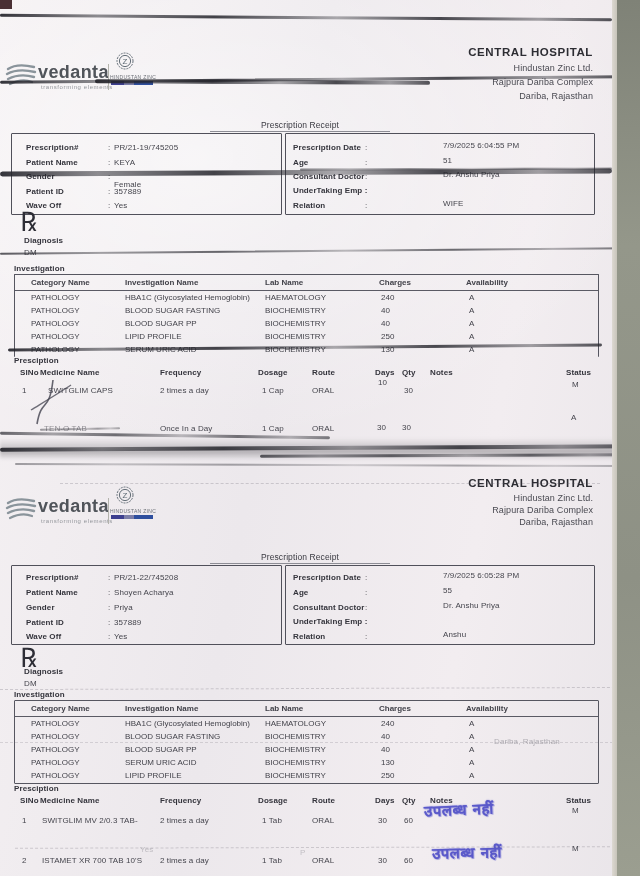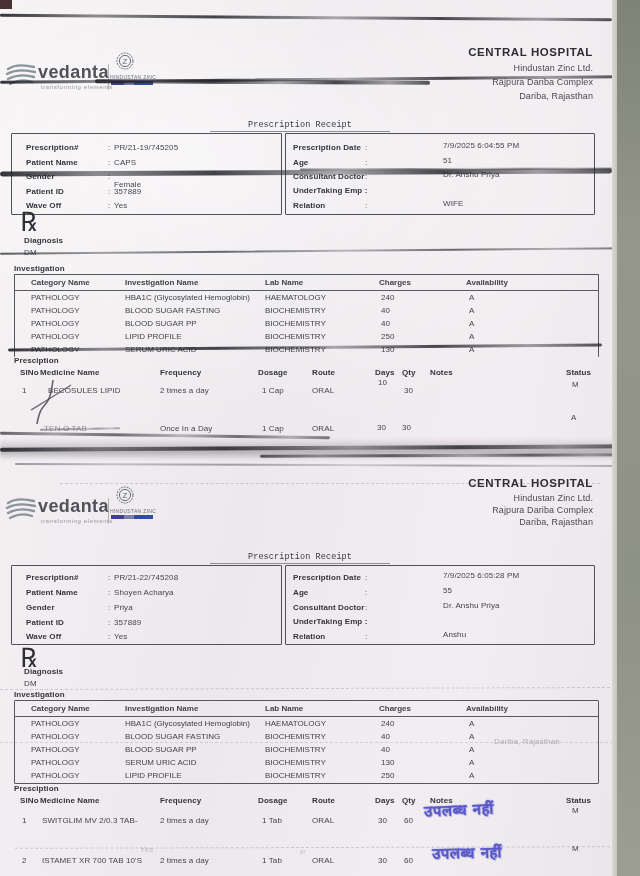--- a/index.html
+++ b/index.html
@@ -9,21 +9,21 @@
       linear-gradient(100deg,#f5f1f3 0%,#ece8ec 42%,#f2edf0 72%,#e9e5e9 100%);
     font-family:"Liberation Sans",sans-serif;}
   .t{position:absolute;font-size:8px;color:#3f3f47;white-space:nowrap;letter-spacing:.1px;}
   .b{font-weight:700;color:#34343c;}
   .v{color:#45454d;}
   .hospname{font-size:11.5px;font-weight:700;letter-spacing:.6px;color:#2d2d33;text-align:right;}
   .haddr{font-size:9px;color:#4a4a52;text-align:right;}
   .brand{font-size:18px;font-weight:700;color:#50545a;letter-spacing:.4px;}
   .tagline{font-size:6px;color:#94979c;letter-spacing:.6px;}
   .unit{font-size:5px;color:#6d7178;letter-spacing:.3px;}
-  .title{font-size:8.5px;color:#3a3a42;text-align:center;border-bottom:1px solid #8d8d95;padding-bottom:1px;font-family:Liberation Mono, monospace;}
+  .title{font-size:8.5px;color:#3a3a42;text-align:center;border-bottom:1px solid #8d8d95;padding-bottom:1px;}
   .rx{position:absolute;font-family:"DejaVu Serif",serif;font-size:27px;color:#2e2e36;}
   .box{position:absolute;border:1.3px solid #50505a;border-radius:1px;}
   .invtbl{position:absolute;width:583px;border:1.2px solid #565660;border-radius:1px;}
   .hline{position:absolute;left:0;width:100%;border-top:1px solid #5a5a64;}
   .it{position:absolute;font-size:8px;color:#42424a;white-space:nowrap;}
   .stamp{position:absolute;font-family:"DejaVu Sans",sans-serif;font-size:15px;font-weight:700;color:#3a3ac2;
     opacity:.82;letter-spacing:.5px;text-shadow:0 0 1.4px rgba(58,58,194,.85),1px 1px 0 rgba(58,58,194,.35);}
   .gdash{position:absolute;border-top:1.2px dashed rgba(95,92,104,.5);}
   .art{position:absolute;border-radius:3px;background:linear-gradient(90deg,
     rgba(35,35,42,.92) 0%,rgba(35,35,42,.5) 16%,rgba(35,35,42,.85) 35%,rgba(35,35,42,.35) 55%,
@@ -73,21 +73,21 @@
 
     <div class="box" style="left:11px;top:133px;width:269px;height:80px"></div>
     <div class="box" style="left:285px;top:133px;width:308px;height:80px"></div>
 
     <span class="t b" style="left:26px;top:143px">Prescription#</span>
     <span class="t colon" style="left:108px;top:143px">:</span>
     <span class="t v" style="left:114px;top:143px">PR/21-19/745205</span>
 
     <span class="t b" style="left:26px;top:158px">Patient Name</span>
     <span class="t colon" style="left:108px;top:158px">:</span>
-    <span class="t v" style="left:114px;top:158px">CAPS</span>
+    <span class="t v" style="left:114px;top:158px">KEYA</span>
 
     <span class="t b" style="left:26px;top:172px">Gender</span>
     <span class="t colon" style="left:108px;top:172px">:</span>
     <span class="t v" style="left:114px;top:180px">Female</span>
 
     <span class="t b" style="left:26px;top:187px">Patient ID</span>
     <span class="t colon" style="left:108px;top:187px">:</span>
     <span class="t v" style="left:114px;top:187px">357889</span>
 
     <span class="t b" style="left:26px;top:201px">Wave Off</span>
@@ -161,21 +161,21 @@
     <span class="t b" style="left:40px;top:368px">Medicine Name</span>
     <span class="t b" style="left:160px;top:368px">Frequency</span>
     <span class="t b" style="left:258px;top:368px">Dosage</span>
     <span class="t b" style="left:312px;top:368px">Route</span>
     <span class="t b" style="left:375px;top:368px">Days</span>
     <span class="t b" style="left:402px;top:368px">Qty</span>
     <span class="t b" style="left:430px;top:368px">Notes</span>
     <span class="t b" style="left:566px;top:368px">Status</span>
 
     <span class="t v" style="left:22px;top:386px">1</span>
-    <span class="t v" style="left:48px;top:386px">BECOSULES LIPID</span>
+    <span class="t v" style="left:48px;top:386px">SWITGLIM CAPS</span>
     <span class="t v" style="left:160px;top:386px">2 times a day</span>
     <span class="t v" style="left:262px;top:386px">1 Cap</span>
     <span class="t v" style="left:312px;top:386px">ORAL</span>
     <span class="t v" style="left:378px;top:378px">10</span>
     <span class="t v" style="left:404px;top:386px">30</span>
     <span class="t v" style="left:572px;top:380px">M</span>
 
     <svg width="46" height="54" style="left:28px;top:374px" viewBox="0 0 46 54">
       <path d="M9,50 C14,22 21,40 25,6" stroke="#41414d" stroke-width="1.6" fill="none" opacity=".8"></path>
       <path d="M3,36 C16,28 31,19 43,11" stroke="#41414d" stroke-width="1.4" fill="none" opacity=".75"></path>

